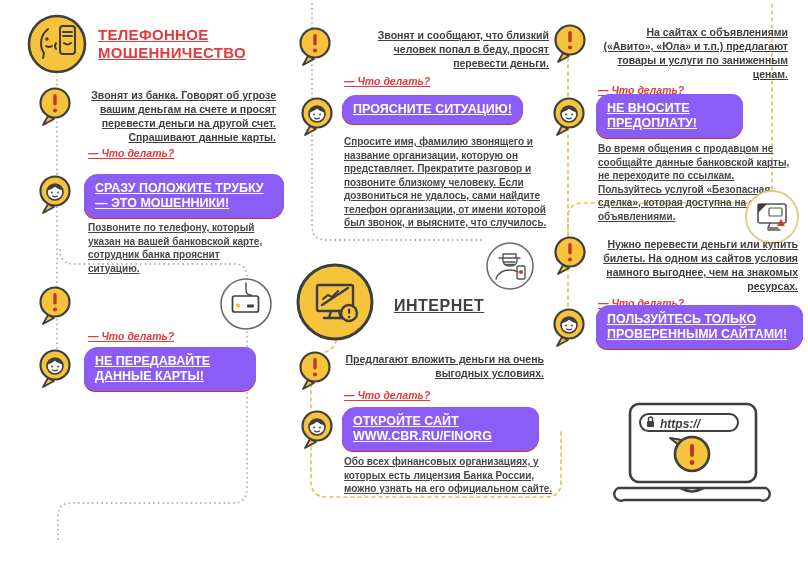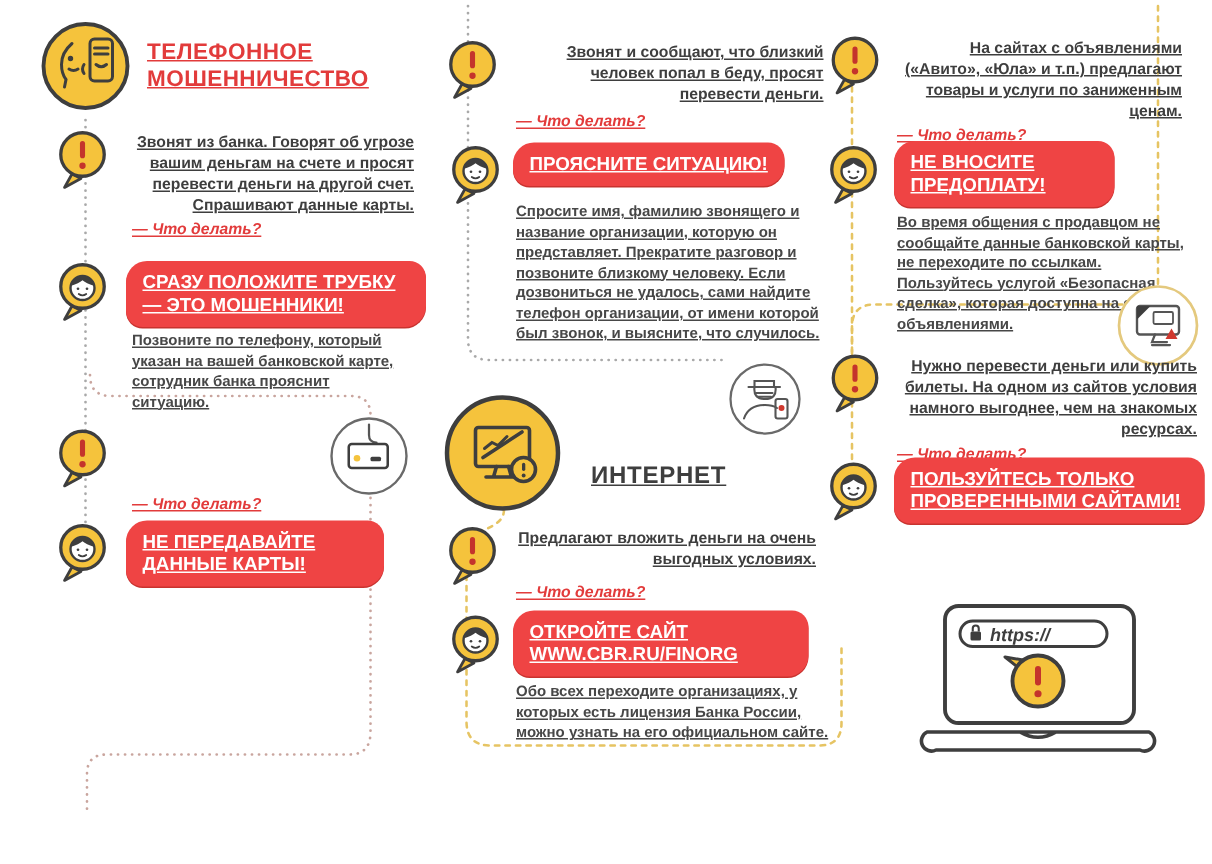--- a/index.html
+++ b/index.html
@@ -2,25 +2,25 @@
 <html><head>
 <meta charset="utf-8">
 <style>
   html,body{margin:0;padding:0;background:#fff;}
   .page{position:relative;width:808px;height:576px;background:#ffffff;overflow:hidden;
         font-family:"Liberation Sans",sans-serif;}
   .abs{position:absolute;}
   .lines{position:absolute;left:0;top:0;z-index:0;}
   .fg{z-index:1;text-decoration:underline;}
   .main-title{color:#E23B3B;font-size:15px;font-weight:bold;line-height:18px;letter-spacing:.3px;}
-  .inet-title{color:#3E3E3E;font-size:16px;font-weight:bold;letter-spacing:.5px;margin-top:12px;}
+  .inet-title{color:#3E3E3E;font-size:16px;font-weight:bold;letter-spacing:.5px;}
   .warn{color:#3E3E3E;font-size:10.5px;font-weight:bold;line-height:14px;text-align:right;}
   .advice{color:#474747;font-size:10px;font-weight:bold;line-height:13.5px;}
   .cta{color:#E23B3B;font-size:10.5px;font-weight:bold;font-style:italic;}
-  .banner{background:#ef4444;color:#ffffff;font-weight:bold;font-size:12.5px;line-height:15px;
+  .banner{background:#8b5cf6;color:#ffffff;font-weight:bold;font-size:12.5px;line-height:15px;
           padding:7px 11px;border-radius:14px 11px 14px 11px;display:inline-block;
           box-shadow:0 1px 0 #c8332f;}
   .red{color:#E23B3B;}
   svg{display:block;}
 </style>
 </head>
 <body>
 
 <div class="page">
 
@@ -179,21 +179,21 @@
       <path d="M12,30 L7,39 L18,33 Z" fill="#F5C33C" stroke="#3E3E3E" stroke-width="1.8" stroke-linejoin="round"></path>
       <circle cx="19" cy="17" r="14.5" fill="#F5C33C" stroke="#3E3E3E" stroke-width="2.2"></circle>
       <circle cx="19" cy="18" r="8" fill="#fff" stroke="#3E3E3E" stroke-width="1.6"></circle>
       <path d="M11.5,16.5 Q13,9.5 19,10 Q25,9.5 26.5,16.5 Q21.5,15 19,12.8 Q16.5,15 11.5,16.5 Z" fill="#3E3E3E"></path>
       <circle cx="16" cy="18.5" r="0.9" fill="#3E3E3E"></circle>
         <circle cx="22" cy="18.5" r="0.9" fill="#3E3E3E"></circle>
       <path d="M16.5,22 q2.5,1.8 5,0" fill="none" stroke="#3E3E3E" stroke-width="1.2" stroke-linecap="round"></path>
     </svg>
   </div>
   <div class="abs fg banner" style="left:342px;top:407px;max-width:175px">ОТКРОЙТЕ САЙТ WWW.CBR.RU/FINORG</div>
-  <div class="abs fg advice" style="left:344px;top:455px;width:212px">Обо всех переходите организациях, у которых есть лицензия Банка России, можно узнать на его официальном сайте.</div>
+  <div class="abs fg advice" style="left:344px;top:455px;width:212px">Обо всех финансовых организациях, у которых есть лицензия Банка России, можно узнать на его официальном сайте.</div>
 
   <div class="abs fg" style="left:551px;top:23px">
     <svg width="38" height="42" viewBox="0 0 38 42">
       <path d="M12,30 L7,39 L18,33 Z" fill="#F5C33C" stroke="#3E3E3E" stroke-width="1.8" stroke-linejoin="round"></path>
       <circle cx="19" cy="17" r="14.5" fill="#F5C33C" stroke="#3E3E3E" stroke-width="2.2"></circle>
       <rect x="17.3" y="8" width="3.4" height="11.5" rx="1.7" fill="#C4342C"></rect>
       <circle cx="19" cy="24.5" r="2.1" fill="#C4342C"></circle>
     </svg>
   </div>
   <div class="abs fg warn" style="left:598px;top:25px;width:190px">На сайтах с объявлениями («Авито», «Юла» и т.п.) предлагают товары и услуги по заниженным ценам.</div>

